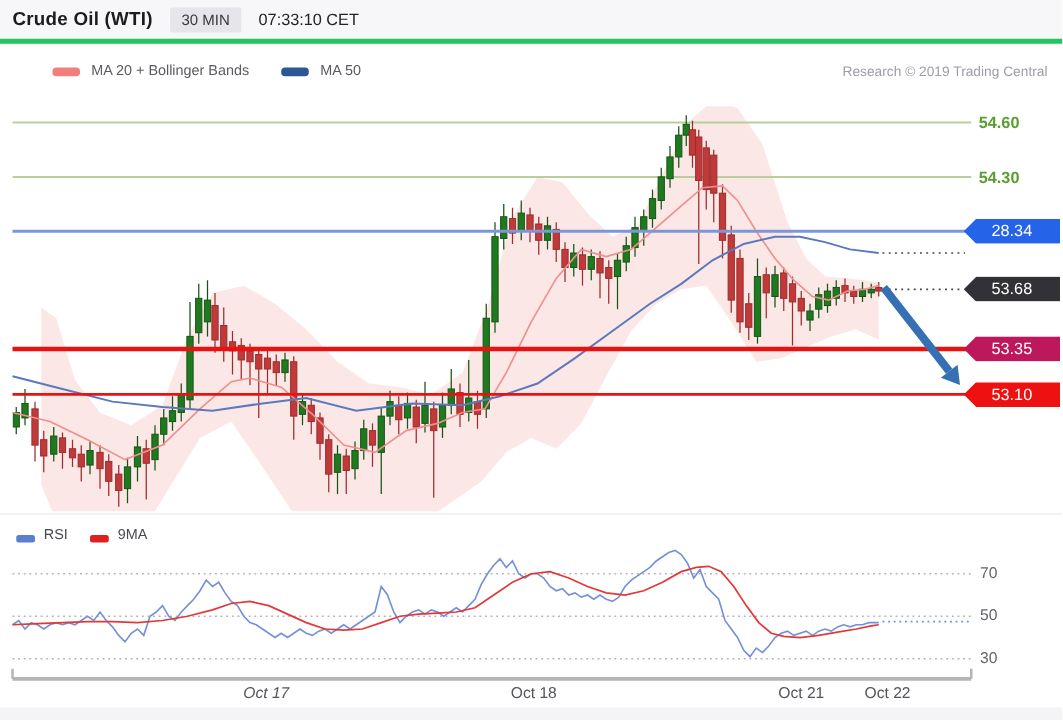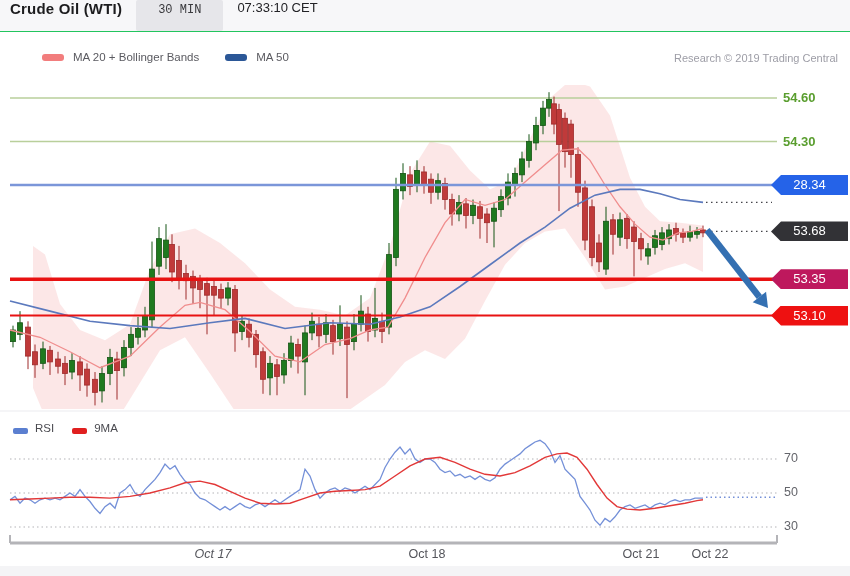--- a/index.html
+++ b/index.html
@@ -4,24 +4,24 @@
 <style>
   html,body{margin:0;padding:0;background:#fff;}
   .page{
     position:relative;width:850px;height:576px;overflow:hidden;background:#ffffff;
     font-family:"Liberation Sans", sans-serif;
     -webkit-font-smoothing:antialiased;
   }
   .chart-svg{position:absolute;left:0;top:0;z-index:1;}
   .hdr{
     position:absolute;left:0;top:0;width:850px;height:31px;background:#f7f7f9;
-    border-bottom:1px solid #22c55e;display:flex;z-index:3;
+    border-bottom:4px solid #22c55e;display:flex;align-items:center;z-index:3;
   }
   .hdr .title{font-size:15px;font-weight:bold;color:#1c1c1e;margin-left:10px;letter-spacing:.2px;}
-  .hdr .tf-badge{margin-left:14px;background:#e6e6ea;color:#39393d;font-size:12px;padding:3px 22px;border-radius:2px;font-family:Liberation Mono, monospace;}
+  .hdr .tf-badge{margin-left:14px;background:#e6e6ea;color:#39393d;font-size:12px;padding:3px 9px;border-radius:2px;}
   .hdr .clock{margin-left:14px;font-size:13px;color:#222226;}
   .legend{position:absolute;left:42px;top:51px;display:flex;align-items:center;z-index:3;}
   .legend .sw{width:22px;height:7px;border-radius:3px;display:inline-block;}
   .legend .lbl{font-size:11.5px;color:#5a5a60;margin-left:9px;margin-right:26px;}
   .copyright{position:absolute;right:12px;top:52px;font-size:11px;color:#9d9da6;z-index:3;}
   .rsi-legend{position:absolute;left:13px;top:422px;display:flex;align-items:flex-end;z-index:3;}
   .rsi-legend .sw{width:15px;height:6px;border-radius:2px;display:inline-block;}
   .rsi-legend .lbl{font-size:11.5px;color:#4a4a50;margin-left:7px;margin-right:18px;}
   .labels-layer{position:absolute;left:0;top:0;width:786px;height:576px;z-index:2;pointer-events:none;}
   .price-plain{position:absolute;font-size:13px;font-weight:600;}

